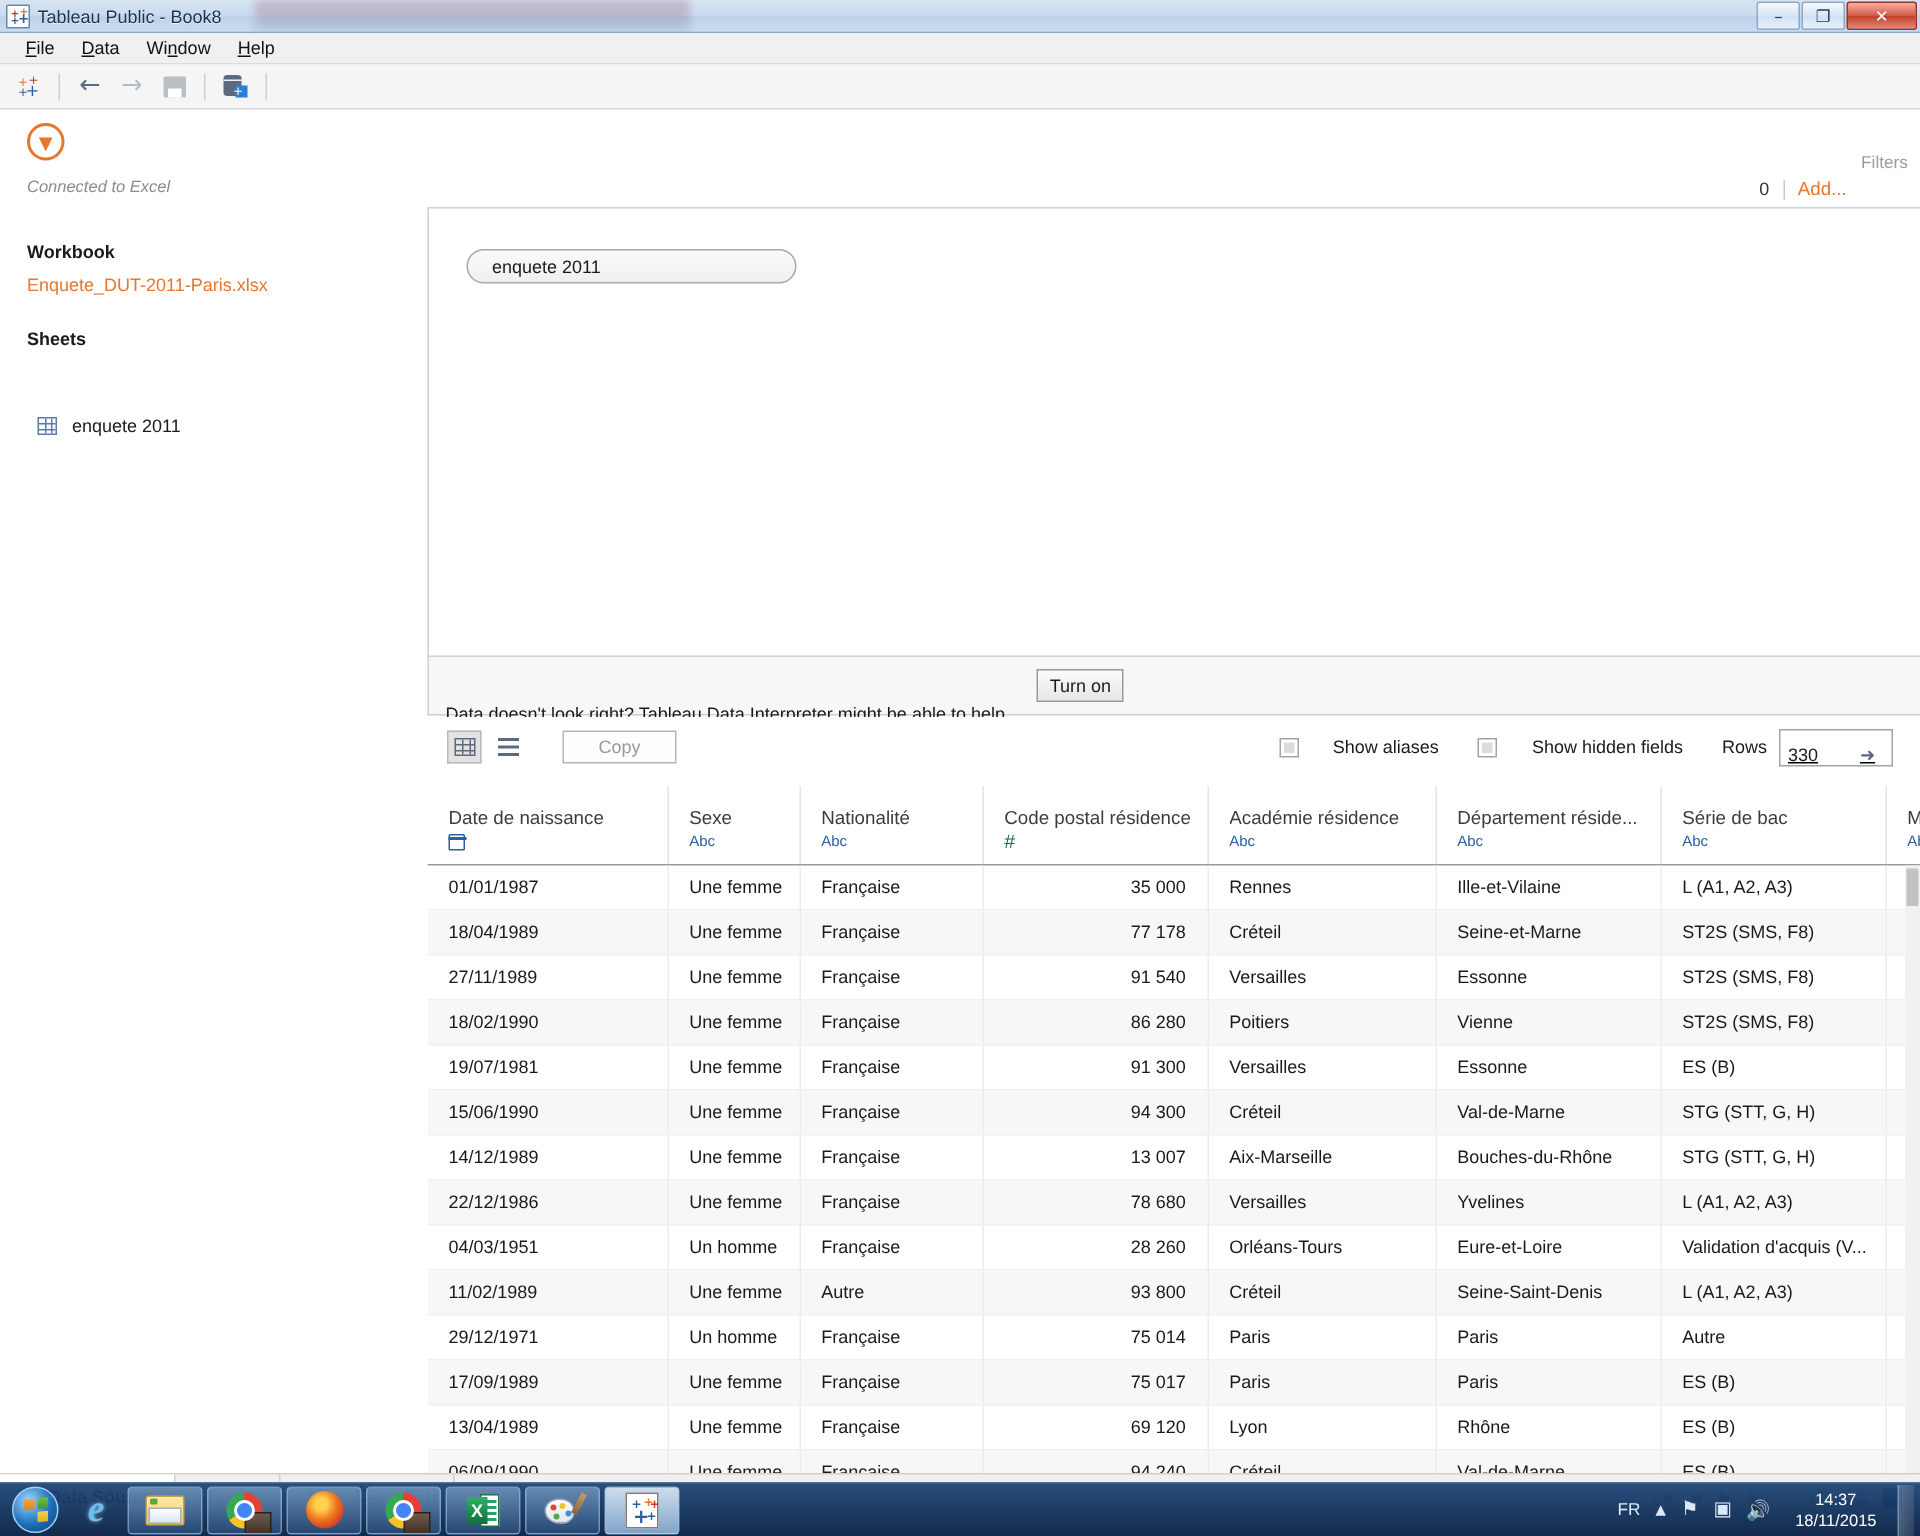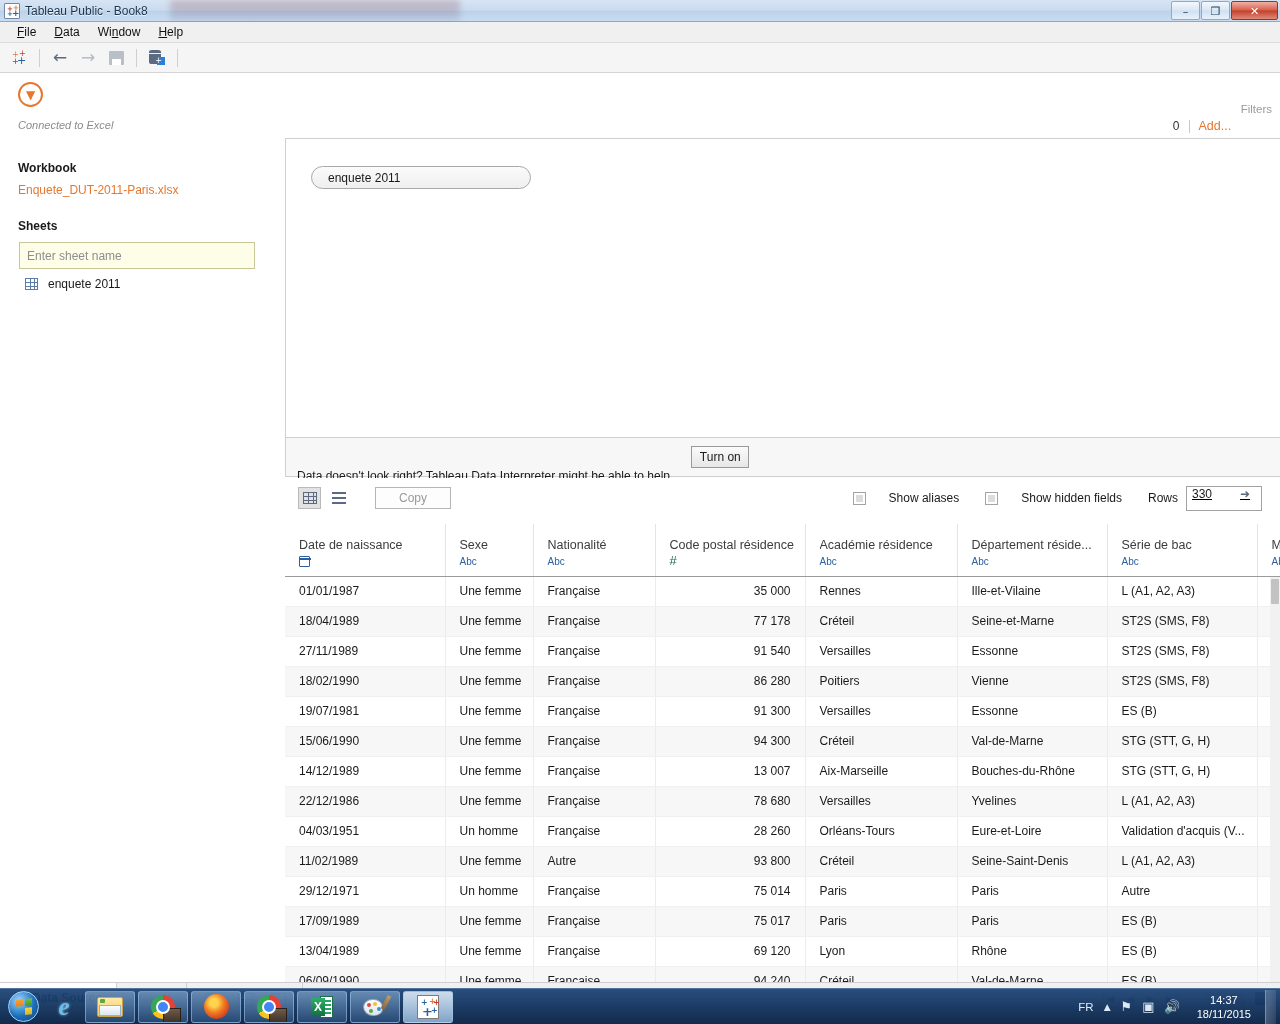--- a/index.html
+++ b/index.html
@@ -181,21 +181,21 @@
   .cb-box {
     width: 13px; height: 13px; border: 1px solid #a3a3a3; background: #fff; position: relative;
   }
   .cb-box::after {
     content: ""; position: absolute; left: 2px; top: 2px; right: 2px; bottom: 2px; background: #dcdcdc;
   }
   .cb-wrap .lbl { font-size: 12px; color: #1a1a1a; margin-left: 16px; }
   #rows-label { font-size: 12px; color: #1a1a1a; margin-right: 8px; }
   #rows-input-wrap {
     width: 76px; height: 25px; border: 1px solid #a3a3a3; background: #fff;
-    display: flex; align-items: flex-start; padding: 0 5px; text-decoration: underline;
+    display: flex; align-items: flex-end; padding: 0 5px; text-decoration: underline;
   }
   #rows-input {
     border: none; outline: none; width: 48px; font-size: 12px; color: #1a1a1a;
     font-family: "Liberation Sans", sans-serif; background: transparent;
   }
   #rows-go { color: #5b6a80; font-size: 12px; font-family: "DejaVu Sans", sans-serif; }
 
   
   #grid-wrap {
     position: absolute; left: 285px; top: 450px; width: 995px; height: 474px;
@@ -419,21 +419,20 @@
         <span class="filters-div"></span>
         <span id="filters-add">Add...</span>
       </div>
     </div>
   </div>
 
   <div id="leftpane">
     <div class="lp-head" id="lp-workbook-head">Workbook</div>
     <div id="lp-workbook-file">Enquete_DUT-2011-Paris.xlsx</div>
     <div class="lp-head" id="lp-sheets-head">Sheets</div>
-    <input id="sheet-name-input" type="text" placeholder="Enter sheet name" style="">
     <div id="sheet-list-item">
       <span class="grid-icon-sm"></span>
       <span class="lbl">enquete 2011</span>
     </div>
   </div>
 
   <div id="canvas-area">
     <div id="table-chip">
       <span class="lbl">enquete 2011</span>
     </div>

